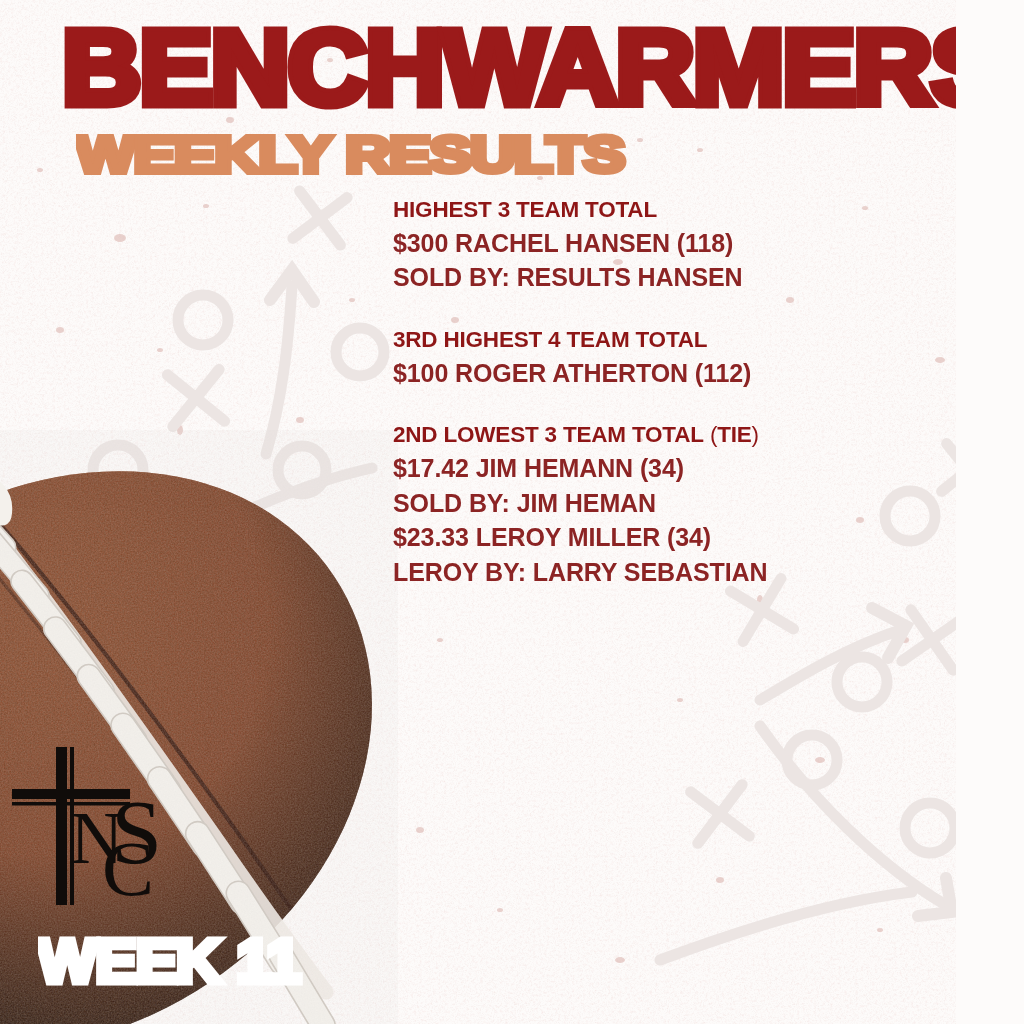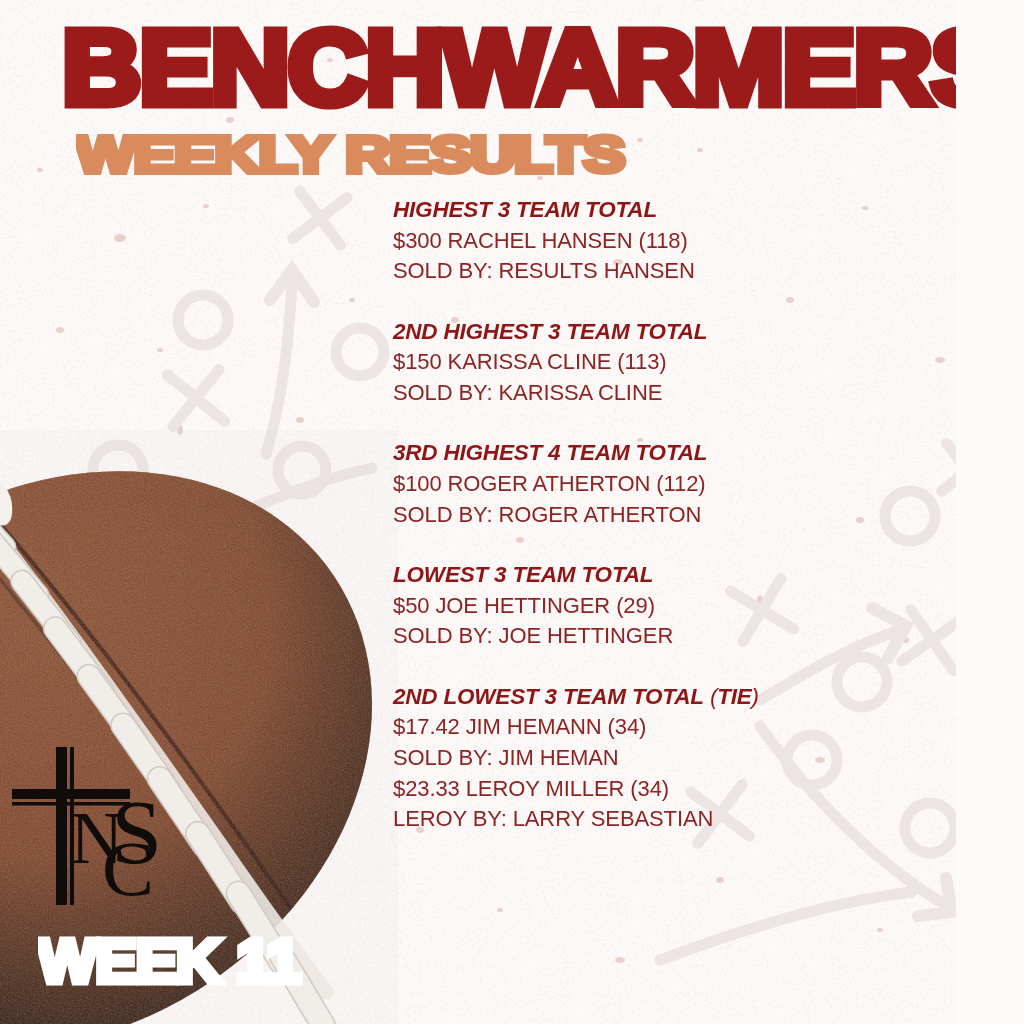--- a/index.html
+++ b/index.html
@@ -78,34 +78,33 @@
 
   .block-heading {
     font-family: "Liberation Sans", sans-serif;
     font-weight: bold;
     font-size: 22.5px;
     letter-spacing: -0.2px;
     color: #8e1616;
     line-height: 1.27;
     margin: 0 0 1px 0;
     white-space: nowrap;
-    font-style: italic;
   }
   .block-heading .tie-paren {
     font-weight: normal;
     color: #8e1616;
   }
   .block-heading .tie-word {
     font-weight: bold;
   }
 
   .block-line {
     font-family: "Liberation Sans", sans-serif;
-    font-weight: normal;
-    font-size: 22px;
+    font-weight: bold;
+    font-size: 25px;
     letter-spacing: -0.1px;
     color: #8c2424;
     line-height: 1.39;
     margin: 0;
     white-space: nowrap;
   }
 
   
   .football {
     position: absolute;
@@ -272,37 +271,26 @@
   </div>
 
   <div class="results">
 
     <div class="result-block">
       <div class="block-heading"><span>HIGHEST 3 TEAM TOTAL</span></div>
       <div class="block-line">$300 RACHEL HANSEN (118)</div>
       <div class="block-line">SOLD BY: RESULTS HANSEN</div>
     </div>
 
-    <div class="result-block">
-      <div class="block-heading"><span>2ND HIGHEST 3 TEAM TOTAL</span></div>
-      <div class="block-line">$150 KARISSA CLINE (113)</div>
-      <div class="block-line">SOLD BY: KARISSA CLINE</div>
-    </div>
 
     <div class="result-block">
       <div class="block-heading"><span>3RD HIGHEST 4 TEAM TOTAL</span></div>
       <div class="block-line">$100 ROGER ATHERTON (112)</div>
-      <div class="block-line">SOLD BY: ROGER ATHERTON</div>
     </div>
 
-    <div class="result-block">
-      <div class="block-heading"><span>LOWEST 3 TEAM TOTAL</span></div>
-      <div class="block-line">$50 JOE HETTINGER (29)</div>
-      <div class="block-line">SOLD BY: JOE HETTINGER</div>
-    </div>
 
     <div class="result-block">
       <div class="block-heading"><span>2ND LOWEST 3 TEAM TOTAL</span>&nbsp;<span class="tie-paren">(<span class="tie-word">TIE</span>)</span></div>
       <div class="block-line">$17.42 JIM HEMANN (34)</div>
       <div class="block-line">SOLD BY: JIM HEMAN</div>
       <div class="block-line">$23.33 LEROY MILLER (34)</div>
       <div class="block-line">LEROY BY: LARRY SEBASTIAN</div>
     </div>
 
   </div>

